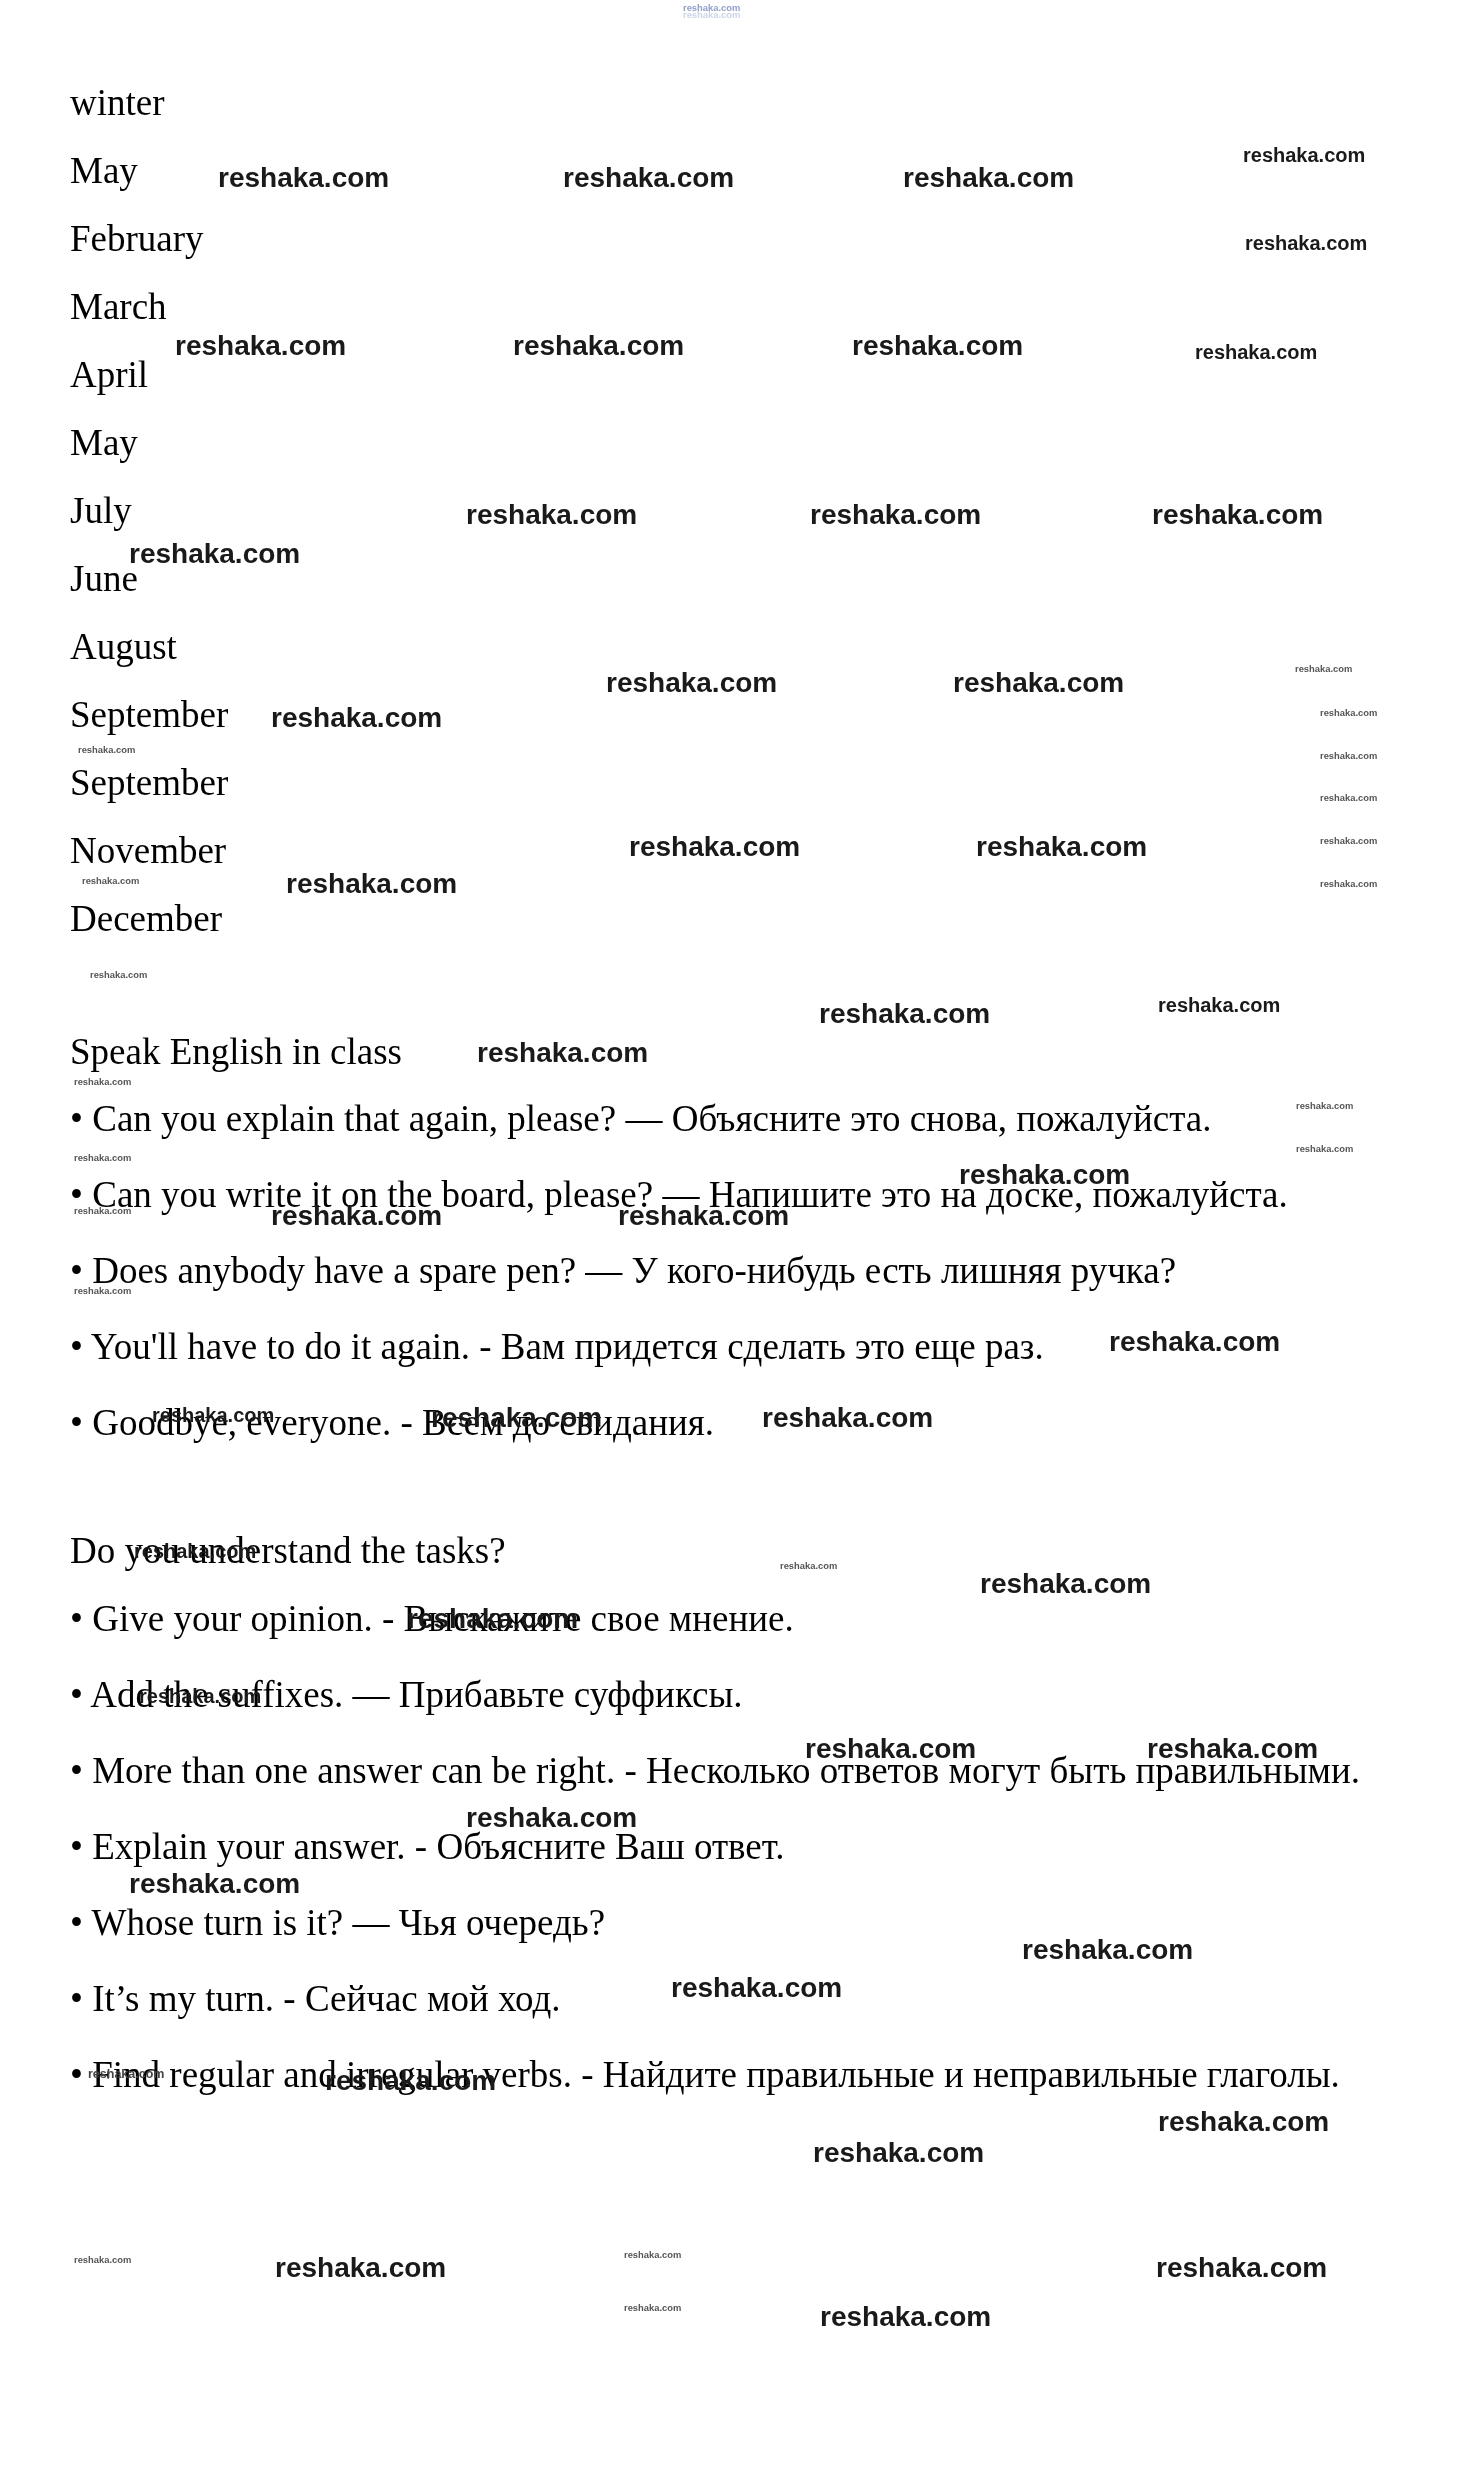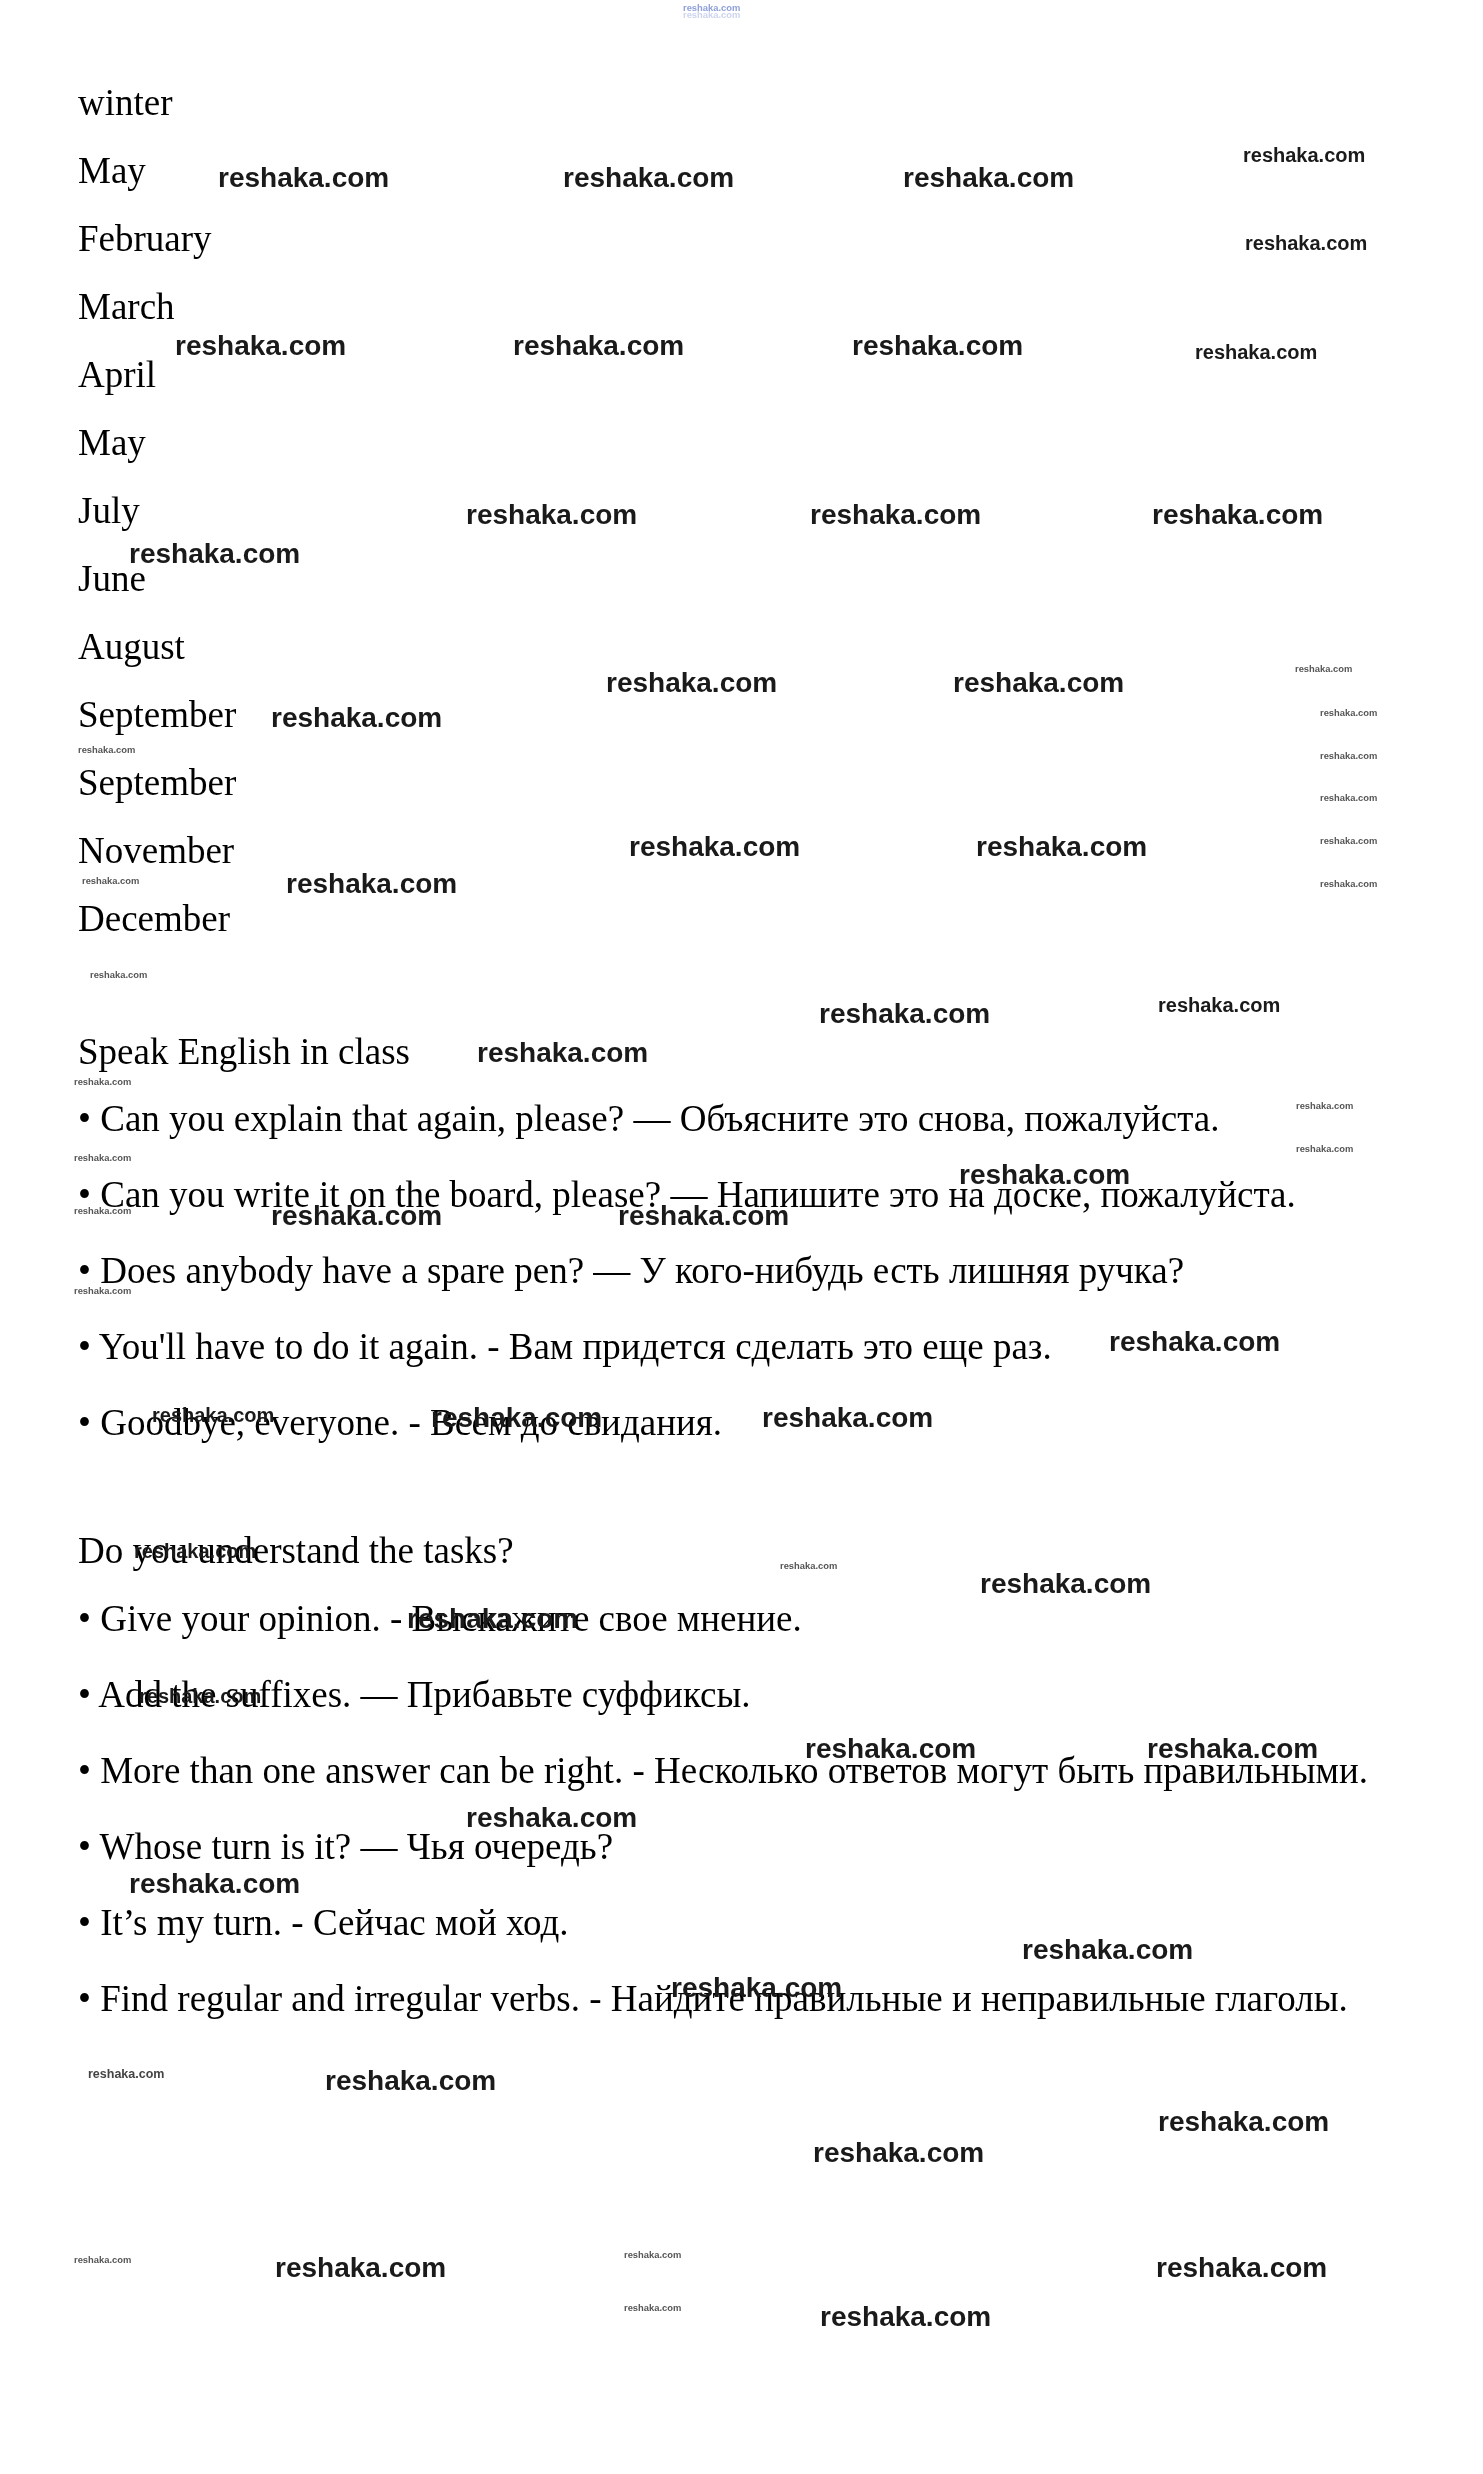--- a/index.html
+++ b/index.html
@@ -8,21 +8,21 @@
     position: relative;
     width: 1483px;
     height: 2475px;
     background: #ffffff;
     overflow: hidden;
     font-family: "Liberation Serif", serif;
     color: #000000;
   }
   .content {
     position: absolute;
-    left: 78px;
+    left: 70px;
     top: 69px;
     width: 1310px;
     font-size: 37px;
     z-index: 1;
   }
   .month-line { line-height: 68px; }
   .section-title {
     font-size: 37px;
     font-weight: normal;
     line-height: 58px;
@@ -89,20 +89,21 @@
         <div class="phrase-item">• Goodbye, everyone. - Всем до свидания.</div>
       </div>
     </div>
 
     <div class="section">
       <div class="section-title">Do you understand the tasks?</div>
       <div class="phrase-list">
         <div class="phrase-item">• Give your opinion. - Выскажите свое мнение.</div>
         <div class="phrase-item">• Add the suffixes. — Прибавьте суффиксы.</div>
         <div class="phrase-item">• More than one answer can be right. - Несколько ответов могут быть правильными.</div>
+        <div class="phrase-item">• Explain your answer. - Объясните Ваш ответ.</div>
         <div class="phrase-item">• Whose turn is it? — Чья очередь?</div>
         <div class="phrase-item">• It’s my turn. - Сейчас мой ход.</div>
         <div class="phrase-item">• Find regular and irregular verbs. - Найдите правильные и неправильные глаголы.</div>
       </div>
     </div>
   </div>
 
   <div class="watermark-layer">
     <span class="wm wm-blue" style="left:683px;top:2.3px">reshaka.com</span>
 

